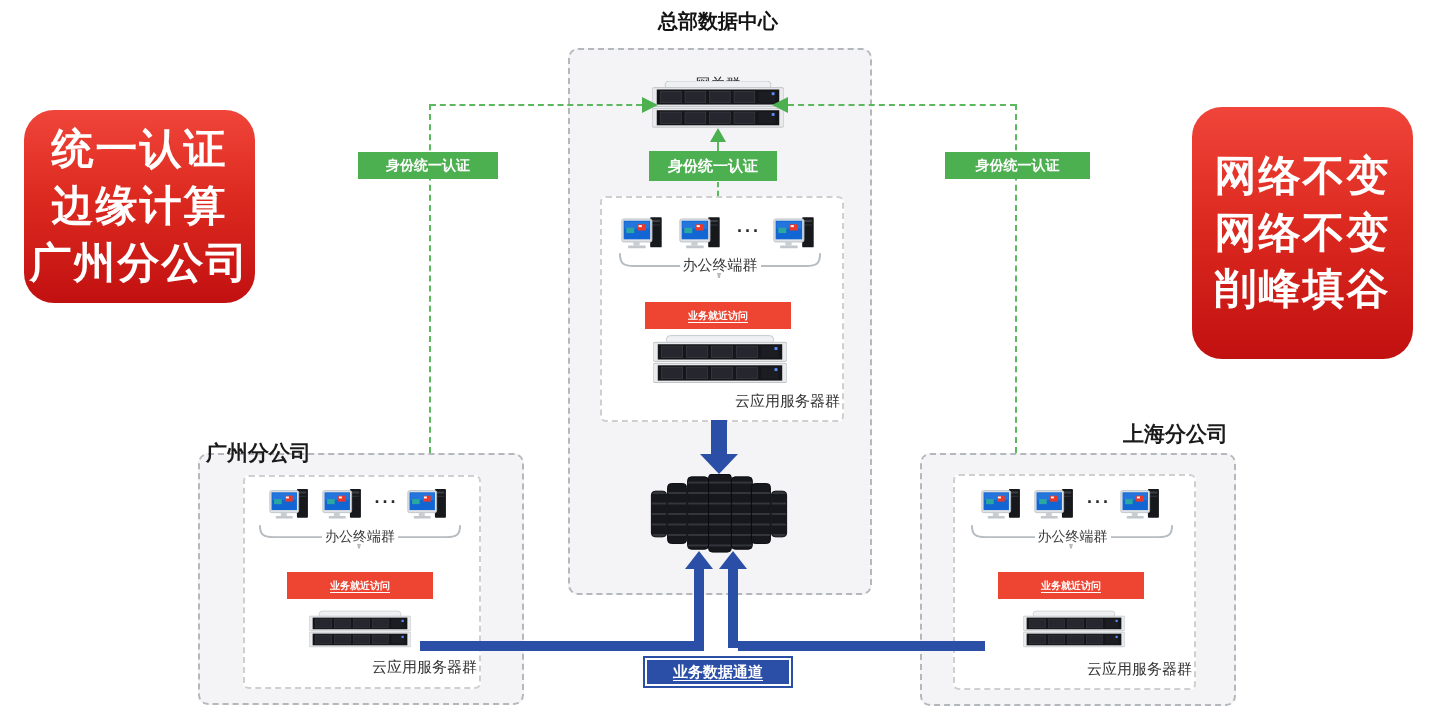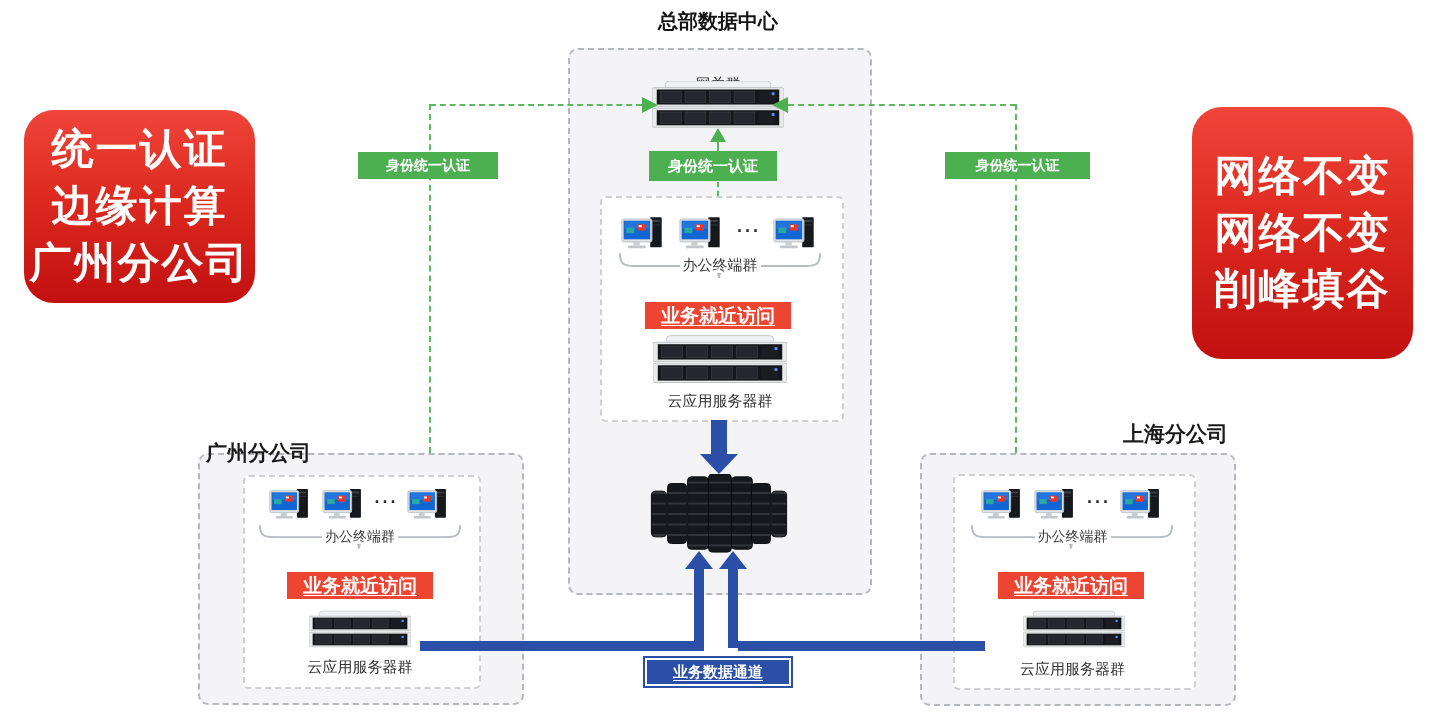--- a/index.html
+++ b/index.html
@@ -24,24 +24,24 @@
   .gdash-v{position:absolute;width:0;border-left:2px dashed #5cb85c;z-index:3;}
   .garrow-r{position:absolute;width:0;height:0;border-top:8px solid transparent;border-bottom:8px solid transparent;border-left:16px solid #4caf50;z-index:4;}
   .garrow-l{position:absolute;width:0;height:0;border-top:8px solid transparent;border-bottom:8px solid transparent;border-right:16px solid #4caf50;z-index:4;}
   .garrow-u{position:absolute;width:0;height:0;border-left:8px solid transparent;border-right:8px solid transparent;border-bottom:14px solid #4caf50;z-index:4;}
   
   .term-row{position:absolute;display:flex;align-items:center;justify-content:center;gap:12px;z-index:2;}
   .dots{font-size:18px;font-weight:bold;color:#2b2b2b;letter-spacing:2px;line-height:1;margin-top:-6px;}
   .brace{position:absolute;z-index:2;}
   .term-label{position:absolute;text-align:center;font-size:15px;color:#3a3a3a;z-index:3;}
   .term-label span{background:#fff;padding:0 3px;}
-  .rbadge{position:absolute;background:#ee4532;color:#fff;font-size:19px;font-weight:bold;
+  .rbadge{position:absolute;background:#ee4532;color:#fff;font-size:10px;font-weight:bold;
     display:flex;align-items:center;justify-content:center;z-index:3;
     text-decoration:underline;text-decoration-thickness:1px;text-underline-offset:3px;}
-  .srv-label{position:absolute;text-align:center;font-size:15px;color:#333;z-index:2;}
+  .srv-label{position:absolute;text-align:right;font-size:15px;color:#333;z-index:2;}
   
   .bline{position:absolute;background:#2b4fa7;z-index:5;}
   .barrow-d{position:absolute;width:0;height:0;border-left:19px solid transparent;border-right:19px solid transparent;border-top:20px solid #2b4fa7;z-index:5;}
   .barrow-u{position:absolute;width:0;height:0;border-left:14px solid transparent;border-right:14px solid transparent;border-bottom:18px solid #2b4fa7;z-index:5;}
   .bbadge{position:absolute;background:#2b4fa7;border:2px solid #ffffff;box-shadow:0 0 0 2px #2b4fa7;
     color:#fff;font-size:15px;font-weight:bold;display:flex;align-items:center;justify-content:center;z-index:6;
     text-decoration:underline;text-decoration-thickness:1px;text-underline-offset:3px;}
   
   .cluster-text{position:absolute;text-align:center;color:#fff;font-weight:bold;font-size:17px;line-height:1.5;z-index:3;text-shadow:0 1px 2px #000;}
   

